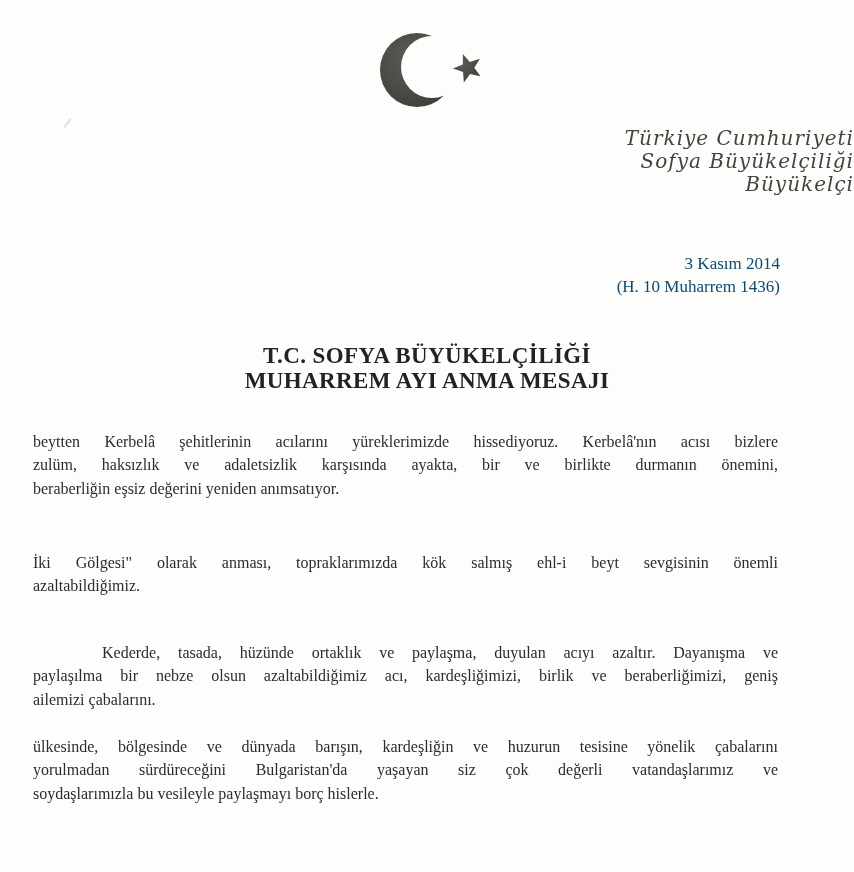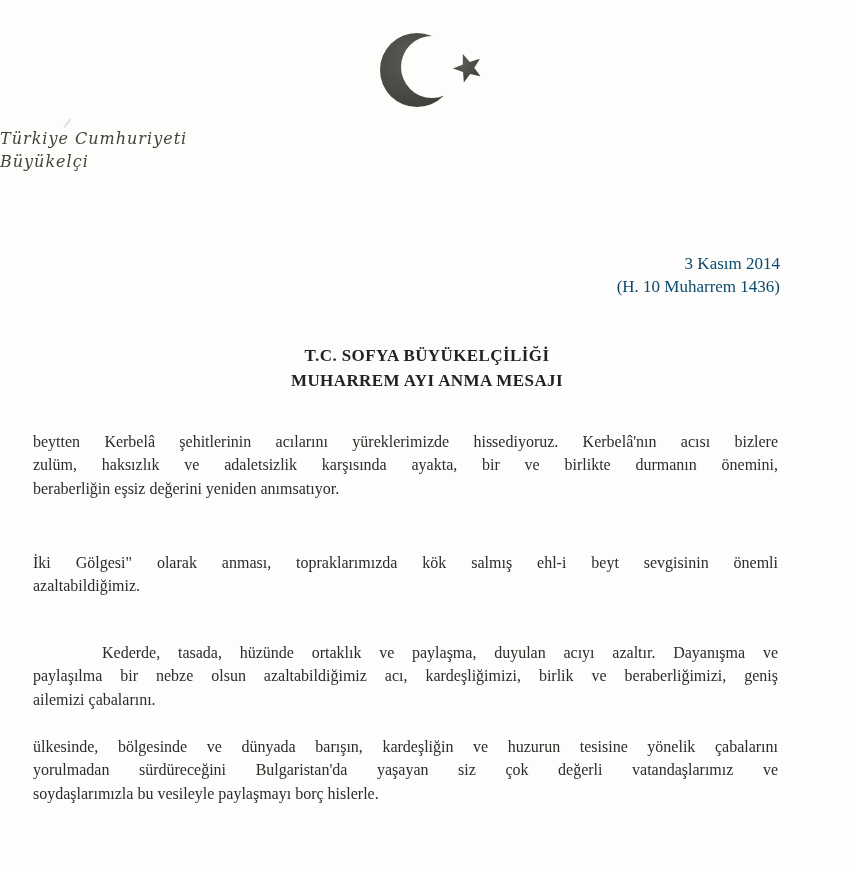--- a/index.html
+++ b/index.html
@@ -36,24 +36,24 @@
     transform: rotate(-55deg);
     border-radius: 2px;
   }
 
   
   .letterhead {
     position: absolute;
     top: 127px;
     left: 0;
     right: 0;
-    text-align: left;
+    text-align: right;
     font-family: "DejaVu Serif", serif;
     font-style: italic;
-    font-size: 16px;
+    font-size: 20px;
     line-height: 23px;
     color: #45433f;
     letter-spacing: 1px;
   }
 
   
   .date-block {
     position: absolute;
     top: 252px;
     right: 74px;
@@ -64,21 +64,21 @@
   }
 
   
   .title-block {
     position: absolute;
     top: 343px;
     left: 0;
     right: 0;
     text-align: center;
     font-weight: bold;
-    font-size: 17px;
+    font-size: 23px;
     line-height: 25px;
     color: #232220;
     letter-spacing: 0.4px;
   }
 
   
   .body-text {
     position: absolute;
     left: 33px;
     width: 745px;
@@ -122,20 +122,21 @@
     </g>
     <g transform="translate(103,50) rotate(-20)">
       <polygon fill="url(#inkgrad)" points="0,-15 3.7,-5.1 14.3,-4.6 6,2 8.8,12.1 0,6.3 -8.8,12.1 -6,2 -14.3,-4.6 -3.7,-5.1"></polygon>
     </g>
   </svg>
 
   <div class="scan-mark"></div>
 
   <div class="letterhead">
     <div>Türkiye Cumhuriyeti</div>
+    <div>Sofya Büyükelçiliği</div>
     <div>Büyükelçi</div>
   </div>
 
   <div class="date-block">
     <div>3 Kasım 2014</div>
     <div>(H. 10 Muharrem 1436)</div>
   </div>
 
   <div class="title-block">
     <div>T.C. SOFYA BÜYÜKELÇİLİĞİ</div>

